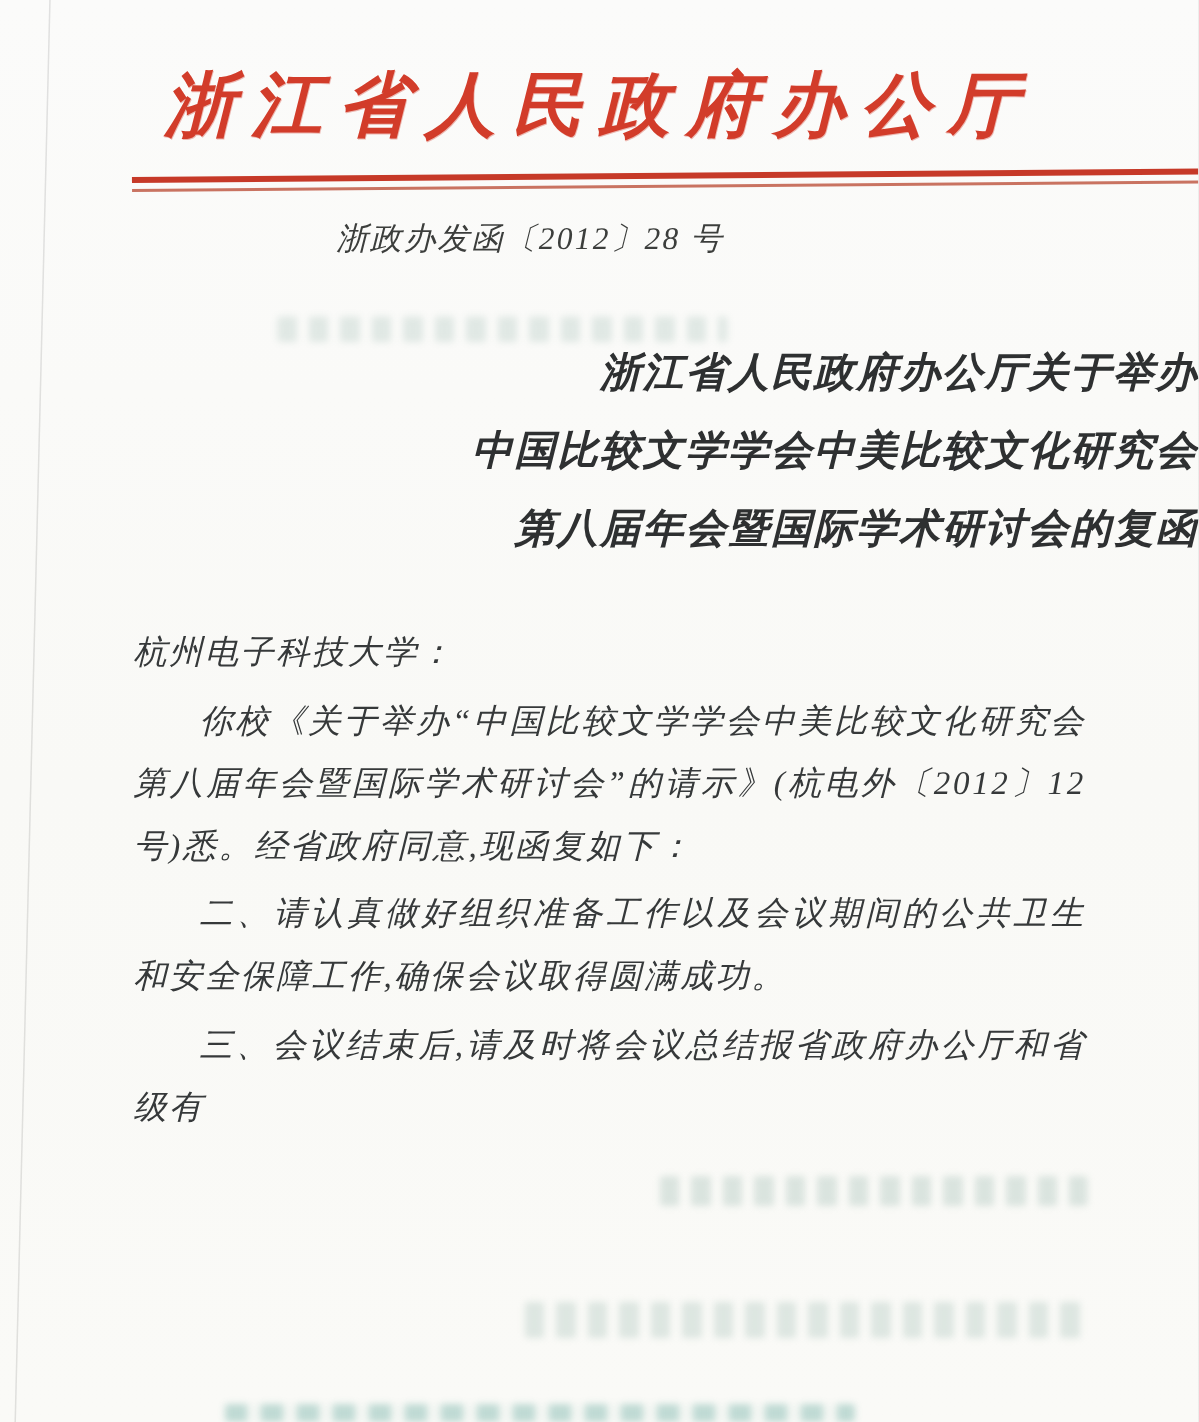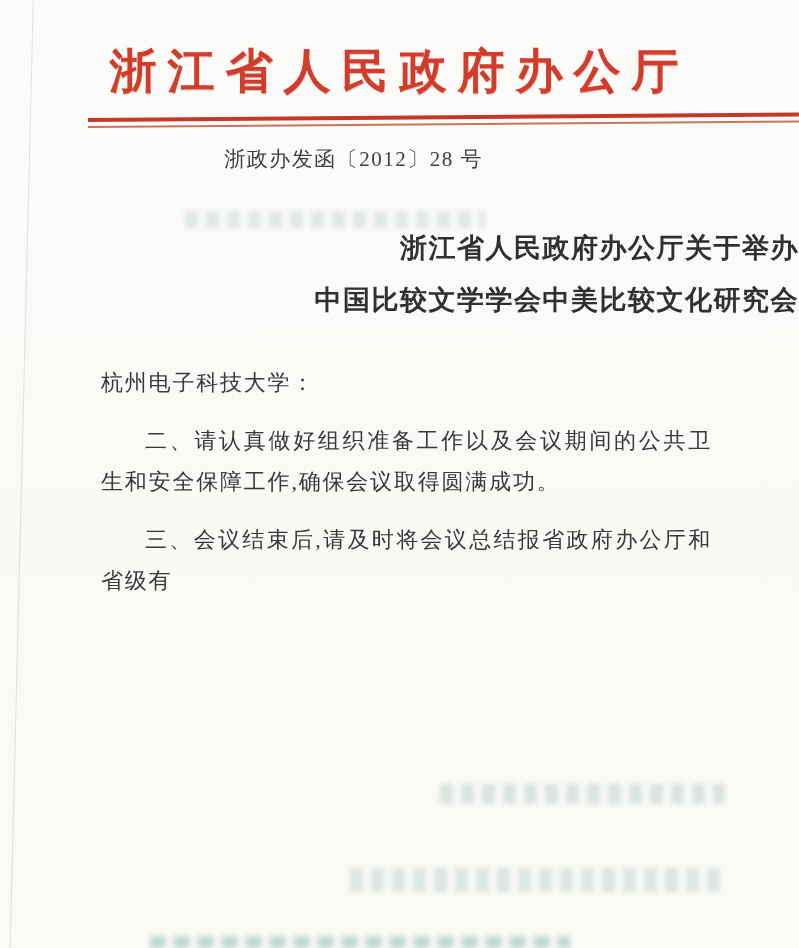--- a/index.html
+++ b/index.html
@@ -3,20 +3,21 @@
 <meta charset="utf-8">
 <style>
   html,body{margin:0;padding:0;background:#e8e8e6;}
   .page{
     position:relative;
     width:799px;height:948px;
     margin:0 auto;
     overflow:hidden;
     background:linear-gradient(180deg,#fbfbfa 0%,#f9f9f6 55%,#fafaf7 100%);
     font-family:"Liberation Serif","DejaVu Serif",serif;
+    font-style:italic;
   }
   
   .fold-line{
     position:absolute;left:33px;top:-8px;width:1px;height:1010px;
     background:rgba(120,122,120,0.20);
     transform:rotate(1.4deg);transform-origin:top center;
   }
   
   .org-name{
     margin:40px 0 0 0;
@@ -50,21 +51,21 @@
     letter-spacing:1.5px;
     color:#2e3031;
   }
   .body{
     margin:36px 0 0 85px;
     width:643px;
     font-size:22px;line-height:41.6px;
     letter-spacing:1.8px;
     color:var(--ink,#36393a);
   }
-  .body p{margin:16px;text-align:justify;text-justify:inter-character;}
+  .body p{margin:4px;text-align:justify;text-justify:inter-character;}
   .salutation{text-indent:0;}
   .para{text-indent:2em;}
   
   .bleed{
     position:absolute;
     filter:blur(2.5px);
     background:repeating-linear-gradient(90deg,
       rgba(146,178,168,0.55) 0 13px,
       rgba(146,178,168,0) 13px 21px);
     border-radius:2px;
@@ -88,24 +89,26 @@
       <div class="rule-thick"></div>
       <div class="rule-gap"></div>
       <div class="rule-thin"></div>
     </div>
     <div class="doc-number">浙政办发函〔2012〕28 号</div>
   </header>
 
   <div class="title">
     <div>浙江省人民政府办公厅关于举办</div>
     <div>中国比较文学学会中美比较文化研究会</div>
+    <div>第八届年会暨国际学术研讨会的复函</div>
   </div>
 
   <div class="body">
     <p class="salutation">杭州电子科技大学：</p>
+    <p class="para">你校《关于举办“中国比较文学学会中美比较文化研究会第八届年会暨国际学术研讨会”的请示》(杭电外〔2012〕12 号)悉。经省政府同意,现函复如下：</p>
     <p class="para">二、请认真做好组织准备工作以及会议期间的公共卫生和安全保障工作,确保会议取得圆满成功。</p>
     <p class="para">三、会议结束后,请及时将会议总结报省政府办公厅和省级有</p>
   </div>
 
   <div class="bleed" style="left:185px;top:211px;width:300px;height:17px;opacity:.45;"></div>
   <div class="bleed" style="left:440px;top:784px;width:285px;height:20px;opacity:.55;"></div>
   <div class="bleed" style="left:350px;top:868px;width:375px;height:24px;opacity:.5;"></div>
   <div class="bleed cyan" style="left:150px;top:936px;width:420px;height:12px;opacity:.75;"></div>
 
 </div>

